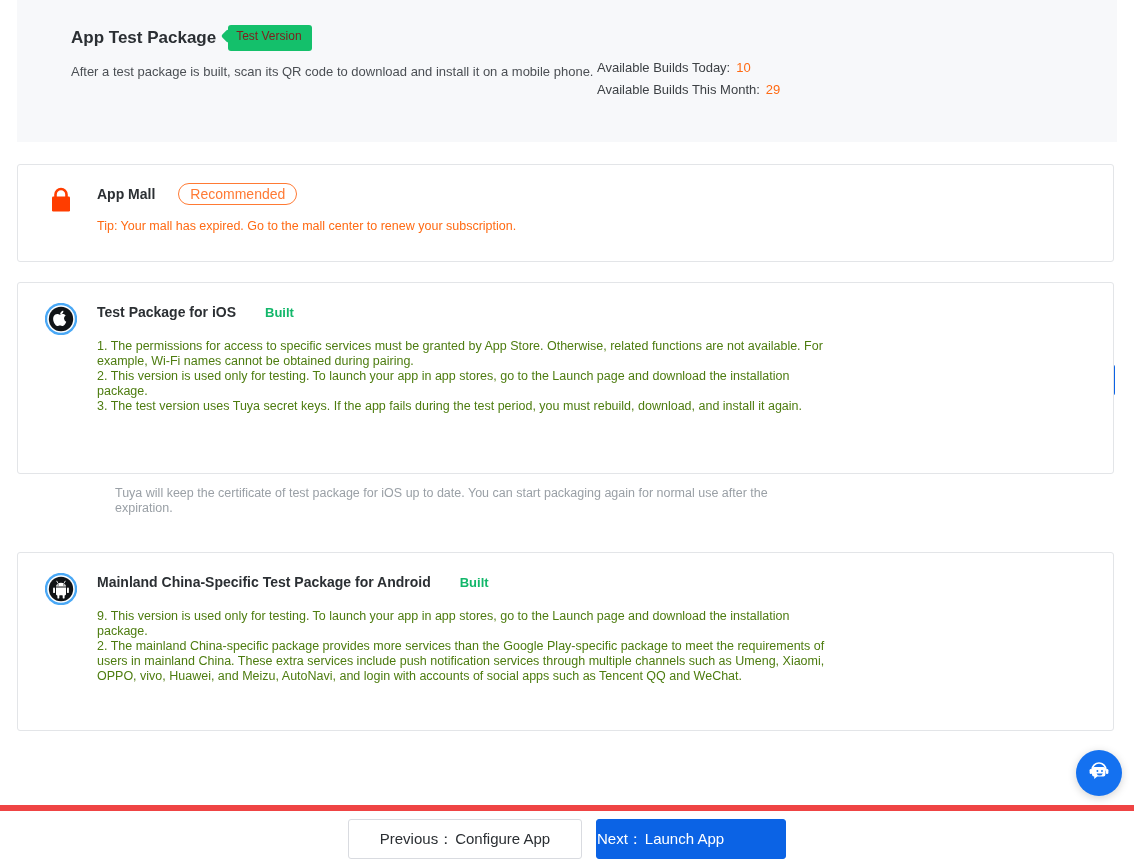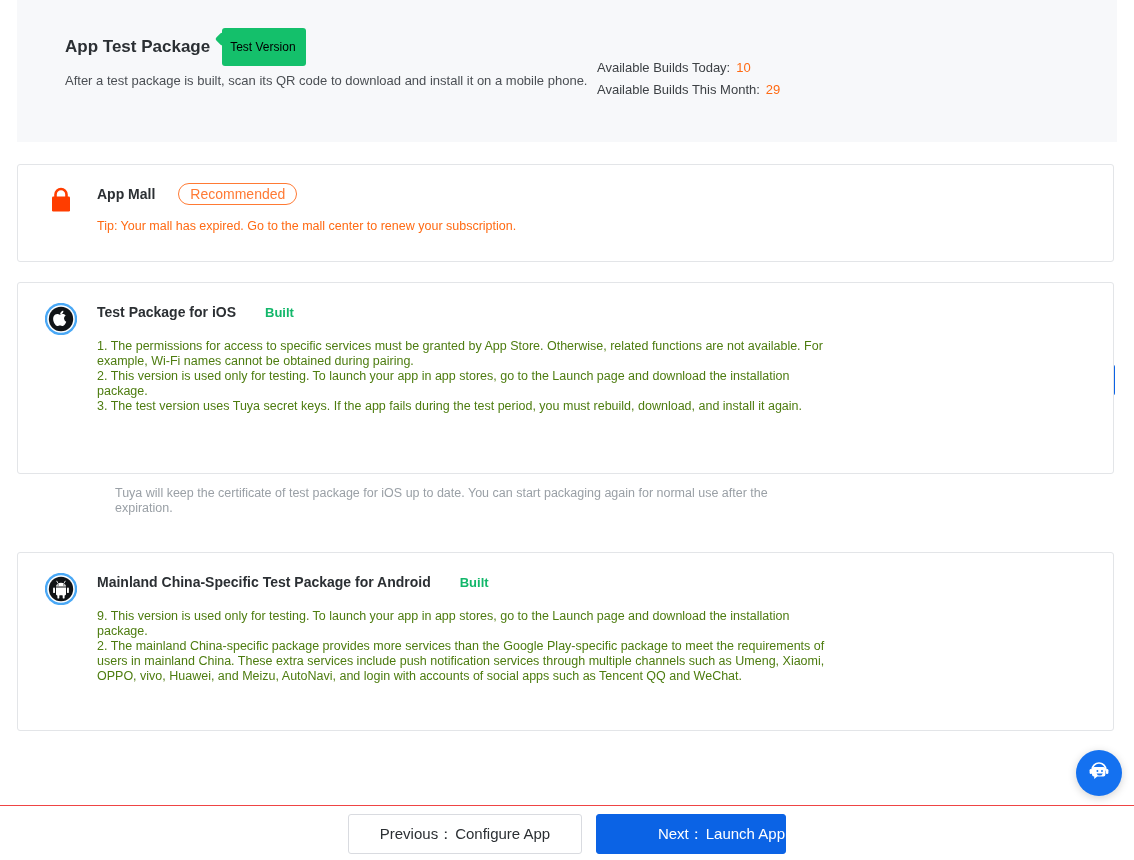--- a/index.html
+++ b/index.html
@@ -17,35 +17,35 @@
     background: #ffffff;
   }
 
   
   .header-panel {
     position: absolute;
     left: 17px; top: 0; width: 1100px; height: 142px;
     background: #f7f8fa;
     padding: 26px 24px 0 24px;
   }
-  .header-left { position: absolute; left: 48px; top: 26px; width: 520px; margin-top: 9px; }
+  .header-left { position: absolute; left: 54px; top: 26px; width: 520px; }
   .title-row { display: flex; align-items: center; height: 24px; }
   .page-title {
     font-size: 17px; font-weight: bold; color: #2b2f33;
     letter-spacing: 0px; white-space: nowrap;
   }
   .tag-ribbon {
     position: relative;
     margin-left: 12px;
     background: #14c06b;
-    color: #000000;
+    color: #7f1d1d;
     font-size: 12px;
     line-height: 22px;
-    height: 38px;
-    padding: 8px 10px 0 8px;
+    height: 26px;
+    padding: 0 10px 0 8px;
     border-radius: 3px;
     white-space: nowrap;
   }
   .tag-ribbon:before {
     content: "";
     position: absolute;
     left: -5px; top: 6px;
     width: 10px; height: 10px;
     background: #14c06b;
     transform: rotate(45deg);
@@ -169,21 +169,21 @@
     cursor: not-allowed;
   }
   #btn-go-now   { left: 1005px; top: 199px; width: 92px; height: 32px; line-height: 30px; font-size: 13.5px; }
   #btn-dl-ios   { left: 884px; top: 394px; width: 212px; height: 34px; line-height: 32px; }
 
   
   .footer {
     position: absolute;
     left: 0; bottom: 0; width: 1134px; height: 55px;
     background: #ffffff;
-    border-top: 1px solid #ef4444;
+    border-top: 6px solid #ef4444;
   }
   .footer-inner {
     position: absolute;
     left: 0; top: 0; width: 1134px; height: 55px;
     display: flex; align-items: center; justify-content: center; gap: 0px;
   }
   .btn-prev {
     width: 234px; height: 40px;
     background: #ffffff;
     border: 1px solid #d9dbe0;
@@ -196,21 +196,21 @@
     margin-right: 14px;
   }
   .btn-next {
     width: 190px; height: 40px;
     background: #0b63e5;
     border: 1px solid #0b63e5;
     border-radius: 3px;
     color: #ffffff;
     font-size: 15px;
     line-height: 38px;
-    text-align: right;
+    text-align: left;
     cursor: pointer;
   }
   .lbl-strong { font-weight: normal; }
   .lbl-val { margin-left: 2px; }
 
   
   .chat-fab {
     position: absolute;
     right: 12px; bottom: 64px;
     width: 46px; height: 46px;

